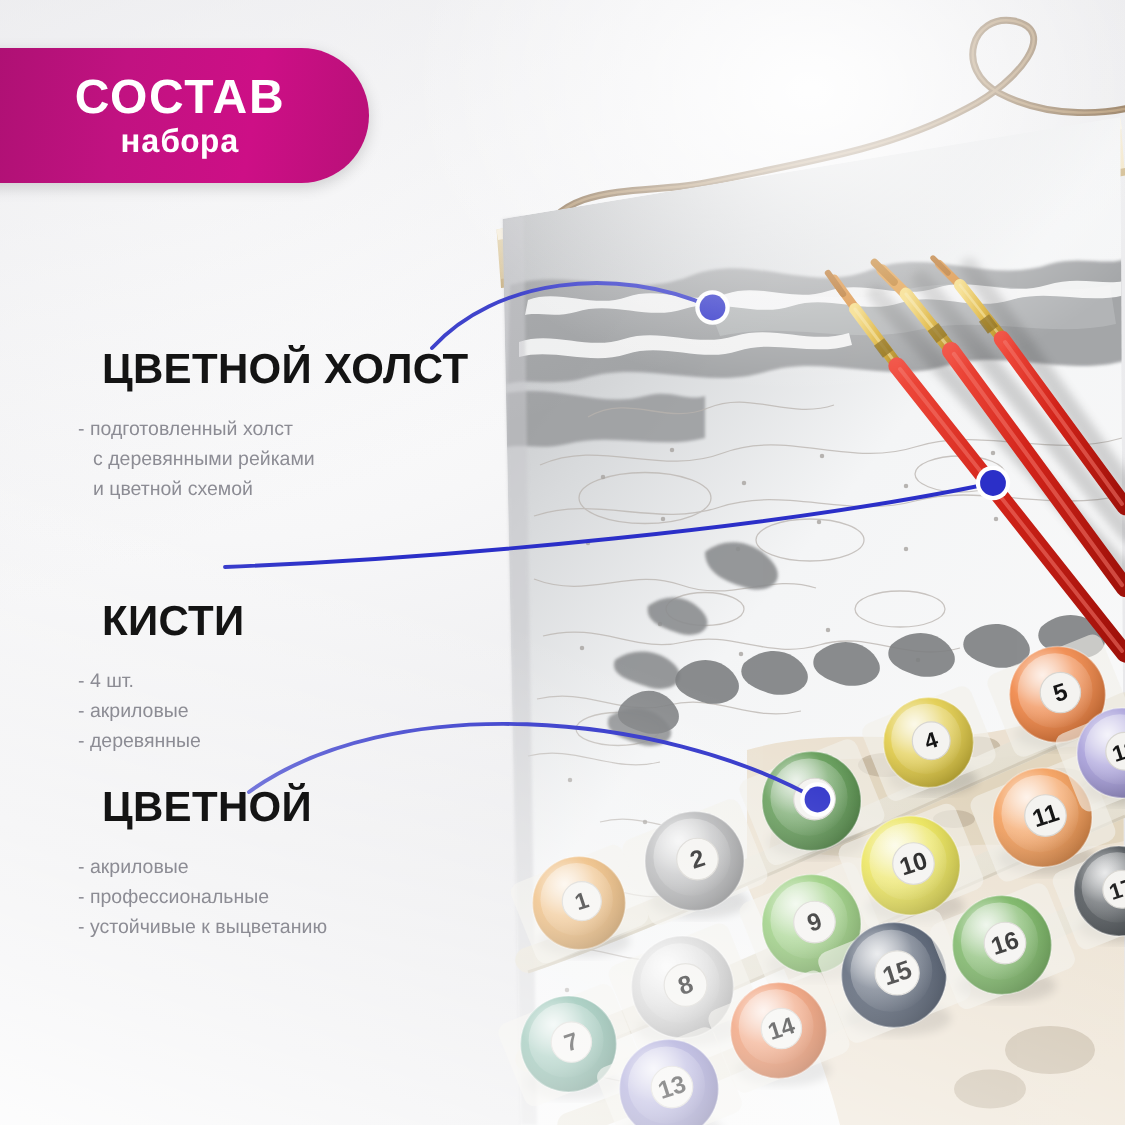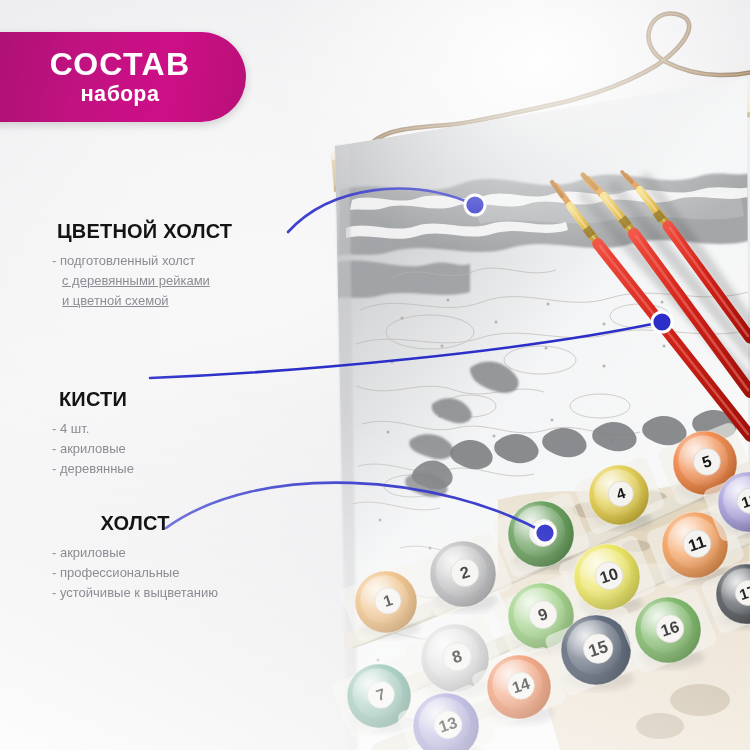--- a/index.html
+++ b/index.html
@@ -32,31 +32,31 @@
     color:#fff;text-align:center;
     display:flex;flex-direction:column;justify-content:center;align-items:center;
     padding-left:34px;box-sizing:border-box;
   }
   .badge-l1{font-size:32px;font-weight:700;letter-spacing:1.2px;line-height:1;}
   .badge-l2{font-size:22px;font-weight:700;line-height:1;margin-top:5px;font-family:Liberation Mono, monospace;}
 
   
   .callout{position:absolute;}
   .callout h3{
-    margin:5px;font-size:20px;font-weight:700;letter-spacing:.2px;
-    color:#141414;line-height:1;white-space:nowrap;text-align:center;
+    margin:16px;font-size:28px;font-weight:700;letter-spacing:.2px;
+    color:#141414;line-height:1;white-space:nowrap;
   }
   .callout ul{margin:10px 0 0 0;padding:0;list-style:none;}
   .callout li{
     font-size:13px;color:#8c8c94;line-height:1.55;white-space:nowrap;
   }
   .c1{left:52px;top:216px;}
   .c2{left:52px;top:384px;}
   .c3{left:52px;top:508px;}
-  .c1 ul li:nth-child(n+2){padding-left:10px;text-decoration:underline;}
+  .c1 ul li:nth-child(n+2){padding-left:10px;}
 
   
   #art,#lines{position:absolute;left:0;top:0;width:750px;height:750px;}
   #lines{pointer-events:none;}
 
   .pot-num{
     font-family:"Liberation Sans",sans-serif;
     font-weight:700;fill:#151515;text-anchor:middle;
   }
 </style>
@@ -489,21 +489,21 @@
   <div class="callout c2">
     <h3>КИСТИ</h3>
     <ul>
       <li>- 4 шт.</li>
       <li>- акриловые</li>
       <li>- деревянные</li>
     </ul>
   </div>
 
   <div class="callout c3">
-    <h3>ХОЛСТ</h3>
+    <h3>ЦВЕТНОЙ</h3>
     <ul>
       <li>- акриловые</li>
       <li>- профессиональные</li>
       <li>- устойчивые к выцветанию</li>
     </ul>
   </div>
 
 </div>
 
 </body></html>

